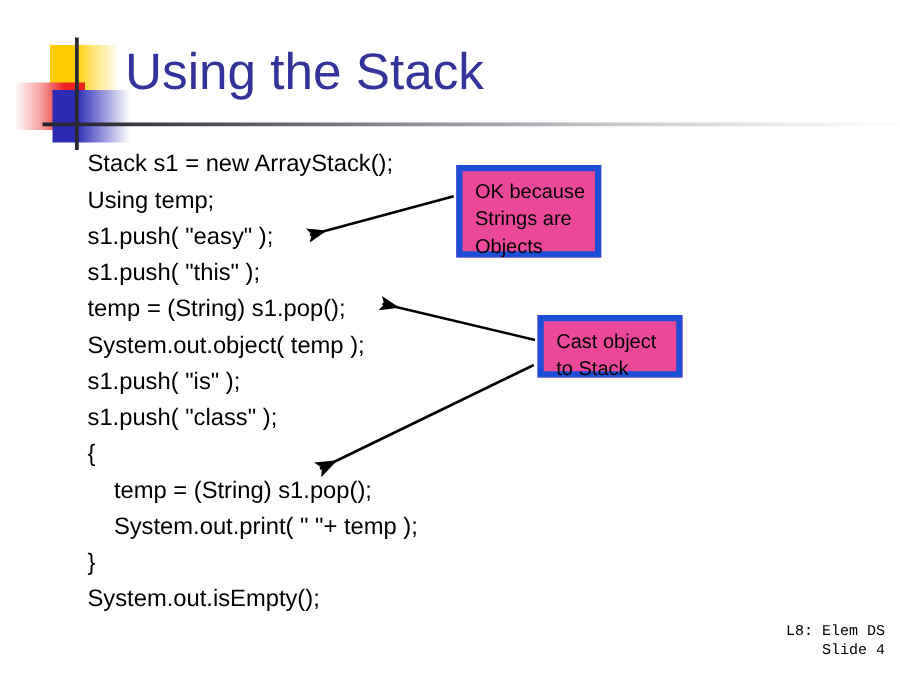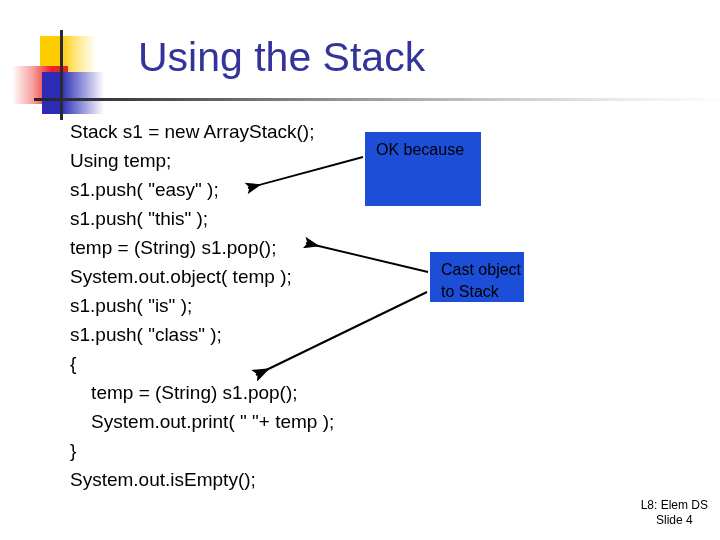--- a/index.html
+++ b/index.html
@@ -77,80 +77,80 @@
   
   #title {
     position: absolute;
     left: 100px;
     top: 33px;
     font-size: 41px;
     line-height: 48px;
     color: #333399;
     letter-spacing: 0px;
     white-space: nowrap;
-    margin-left: 38px;
   }
 
   
   #code {
     position: absolute;
     left: 70px;
     top: 117px;
     width: 330px;
   }
   .code-line {
     font-size: 19px;
     line-height: 29px;
     color: #000000;
     white-space: pre;
   }
 
   
   .callout {
     position: absolute;
-    border: 1px solid #1d4ed8;
-    background: #1d4ed8;
+    border: 5px solid #1d4ed8;
+    background: #ec4899;
     box-sizing: border-box;
     padding: 6px 9px 6px 10px;
   }
   .callout-line {
     font-size: 16px;
     line-height: 22px;
     color: #000000;
     white-space: pre;
   }
   #callout-ok {
     left: 365px;
     top: 132px;
     width: 116px;
     height: 74px;
   }
   #callout-cast {
     left: 430px;
     top: 252px;
-    width: 94px;
+    width: 116px;
     height: 50px;
   }
 
   
   #arrows {
     position: absolute;
     left: 0;
     top: 0;
     width: 720px;
     height: 540px;
     pointer-events: none;
   }
 
   
   #footer {
     position: absolute;
     right: 12px;
     top: 498px;
-    text-align: center;
+    text-align: right;
+    font-family: Liberation Mono, monospace;
   }
   .footer-line {
     font-size: 12px;
     line-height: 15px;
     color: #000000;
     white-space: pre;
   }
 </style>
 </head>
 <body>
@@ -189,20 +189,22 @@
         <path d="M0,3.1 L8.4,0 L6.6,3.1 L8.4,6.2 Z" fill="#000000"></path>
       </marker>
     </defs>
     <line x1="363" y1="157" x2="248" y2="188" stroke="#000000" stroke-width="1.9" marker-end="url(#ah)"></line>
     <line x1="428" y1="272" x2="306" y2="243" stroke="#000000" stroke-width="1.9" marker-end="url(#ah)"></line>
     <line x1="427" y1="292" x2="256" y2="375" stroke="#000000" stroke-width="2.1" marker-end="url(#ah)"></line>
   </svg>
 
   <div class="callout" id="callout-ok">
     <div class="callout-line">OK because</div>
+    <div class="callout-line">Strings are</div>
+    <div class="callout-line">Objects</div>
   </div>
 
   <div class="callout" id="callout-cast">
     <div class="callout-line">Cast object</div>
     <div class="callout-line">to Stack</div>
   </div>
 
   <div id="footer">
     <div class="footer-line">L8: Elem DS</div>
     <div class="footer-line">Slide 4</div>

